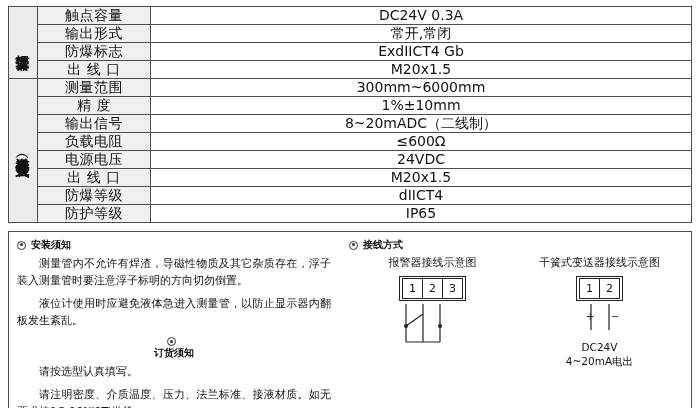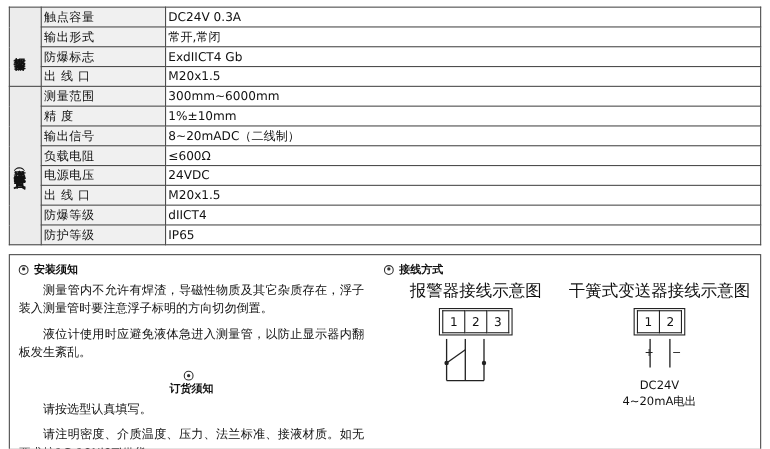--- a/index.html
+++ b/index.html
@@ -12,22 +12,23 @@
     overflow:hidden;
   }
   .page{position:relative;width:700px;height:408px;box-sizing:border-box;padding:6px 8px 0 8px;}
 
   
   table.spec{border-collapse:collapse;width:684px;table-layout:fixed;}
   table.spec td{
     border:1px solid #4d4d4d;
     height:17px;
     padding:0 2px;
+    text-align:center;
     vertical-align:middle;
-    font-size:11px;
+    font-size:14px;
     line-height:15px;
   }
   td.group{
     width:24px;
     background:#ececec;
     font-weight:bold;
     font-size:11px;
     padding:0;
   }
   td.group .vtext{
@@ -88,21 +89,21 @@
     font-size:11px;
     line-height:17px;
     text-indent:22px;
     text-align:justify;
   }
   .sub-block{margin-top:8px;flex-direction:column;}
 
   
   .diagrams{display:flex;margin-top:2px;}
   .diag{flex:1;text-align:center;}
-  .diag-title{font-size:15px;margin-bottom:6px;}
+  .diag-title{font-size:11px;margin-bottom:6px;}
   .term-box{
     display:inline-block;
     border:1.5px solid #222;
     background:#fff;
     padding:1px 2px;
   }
   .term-box table{border-collapse:collapse;}
   .term-box td{
     border:1px solid #222;
     width:17px;height:17px;

